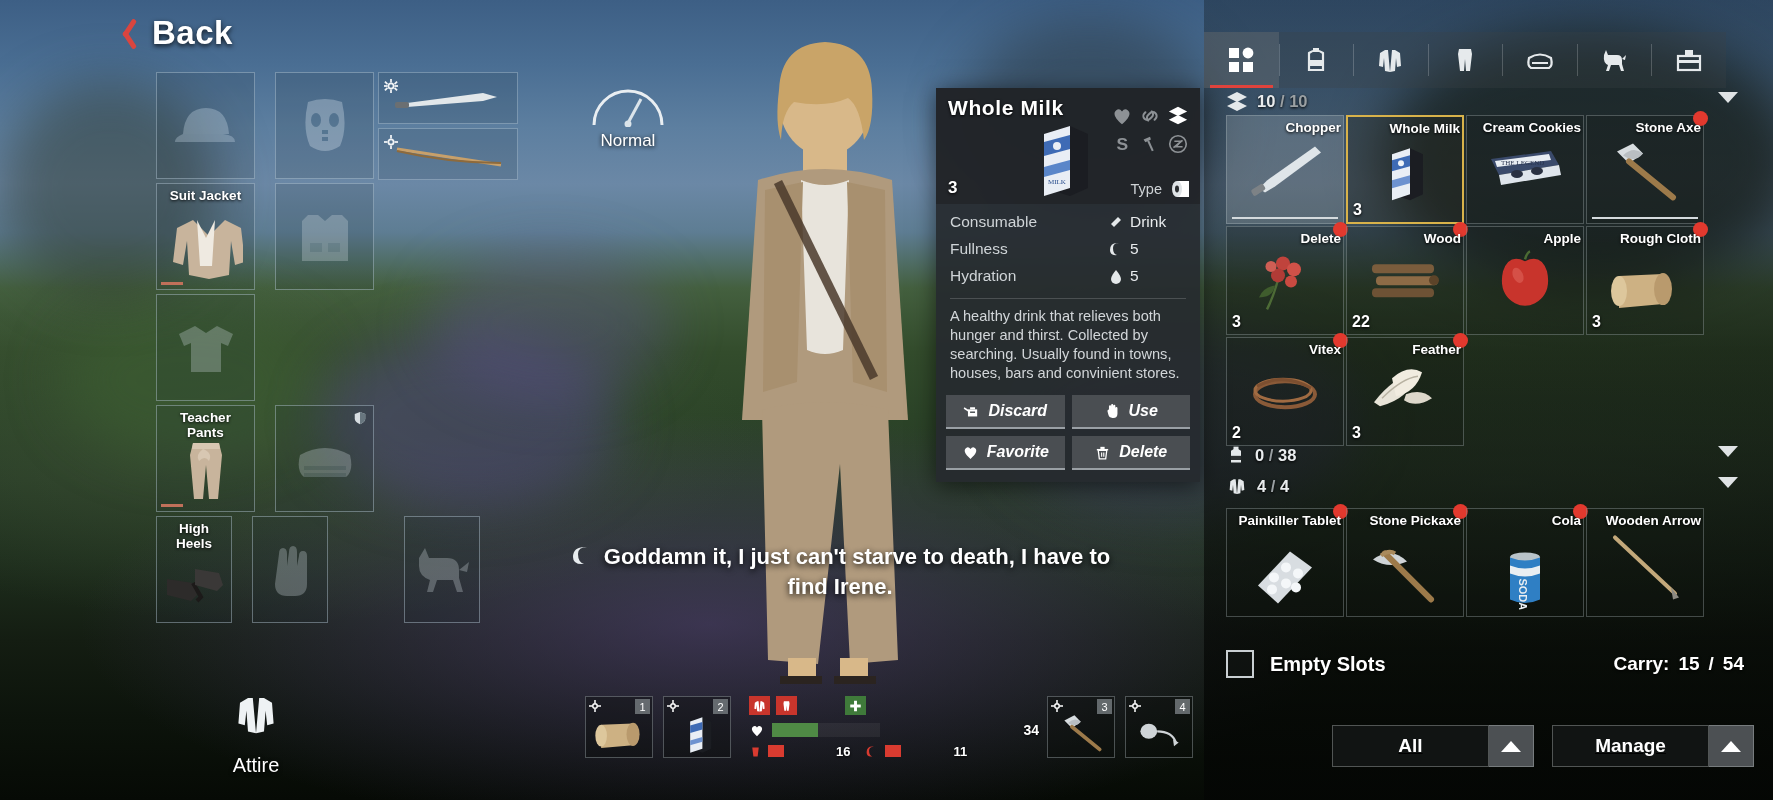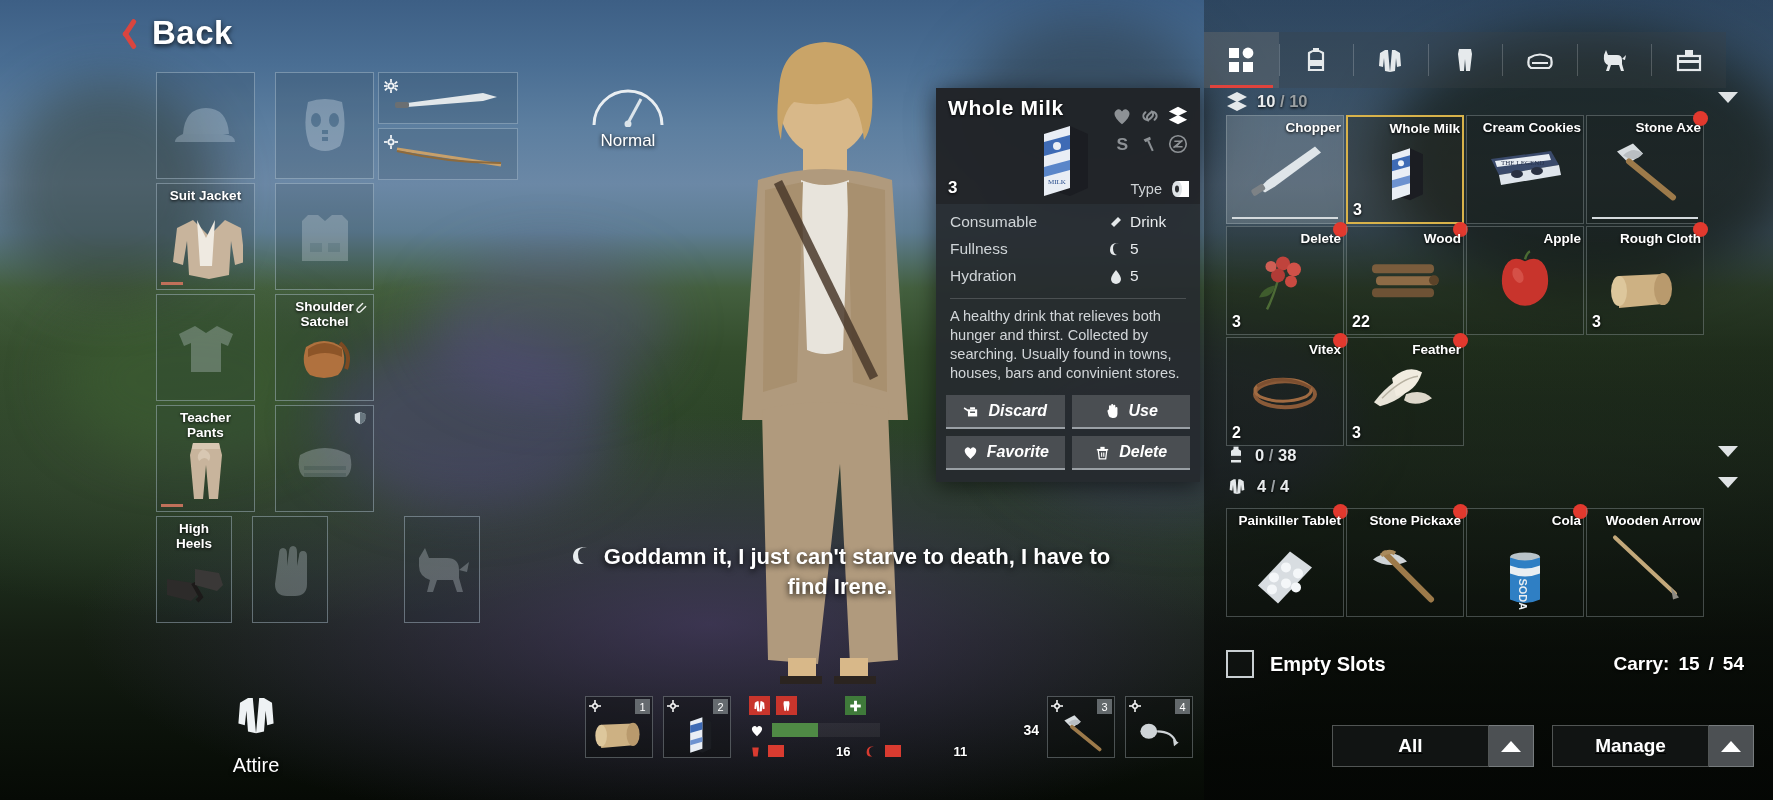--- a/index.html
+++ b/index.html
@@ -234,31 +234,20 @@
         </svg>
       </div>
     </div>
 
     <div class="eq-row">
       <div class="eq-slot">
         <svg class="art ghost" viewBox="0 0 74 76">
           <path d="M26 16 l-16 8 l5 12 l7-3 l0 29 l30 0 l0-29 l7 3 l5-12 l-16-8 l-11 7z" fill="#cfd9de"></path>
         </svg>
       </div>
-      <div class="eq-slot">
-        <span class="eq-name">Shoulder Satchel</span>
-        <svg class="corner-ic" viewBox="0 0 16 16">
-          <path d="M11 4 l-6 6 a2.5 2.5 0 0 0 3.5 3.5 l6-6" stroke="#fff" stroke-width="1.6" fill="none" stroke-linecap="round"></path>
-        </svg>
-        <svg class="art" viewBox="0 0 74 76" style="margin-top:14px">
-          <path d="M18 30 q18-12 36 0 q6 18-4 28 q-14 6-28 0 q-10-10-4-28z" fill="#b0713e"></path>
-          <path d="M20 32 q16 -12 34 0 l0 8 q-17-8-34 0z" fill="#8d5528"></path>
-          <path d="M52 26 q12 10 6 26" stroke="#7d4a22" stroke-width="4" fill="none"></path>
-        </svg>
-      </div>
     </div>
 
     <div class="eq-row">
       <div class="eq-slot">
         <span class="eq-name">Teacher Pants</span>
         <svg class="art" viewBox="0 0 74 76" style="margin-top:16px">
           <path d="M24 14 l26 0 l3 12 l-4 44 l-9 0 l-3-34 l-3 34 l-9 0 l-4-44z" fill="#c8b49c"></path>
           <path d="M24 14 l26 0 l1 6 l-28 0z" fill="#d8c7b2"></path>
           <path d="M34 20 q-8 6-4 12 q6-6 10 0 q4-8-6-12z" fill="#d8c7b2"></path>
         </svg>

